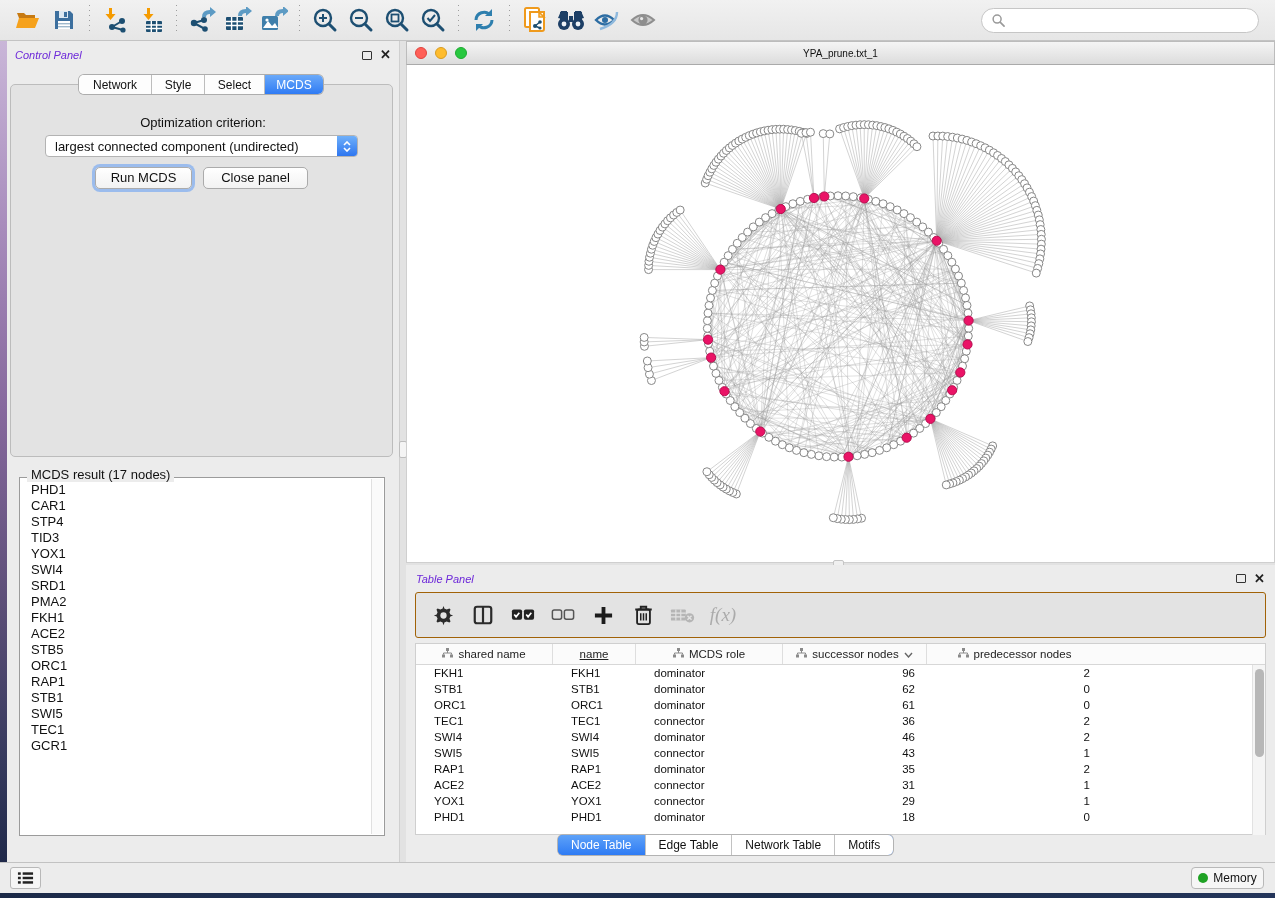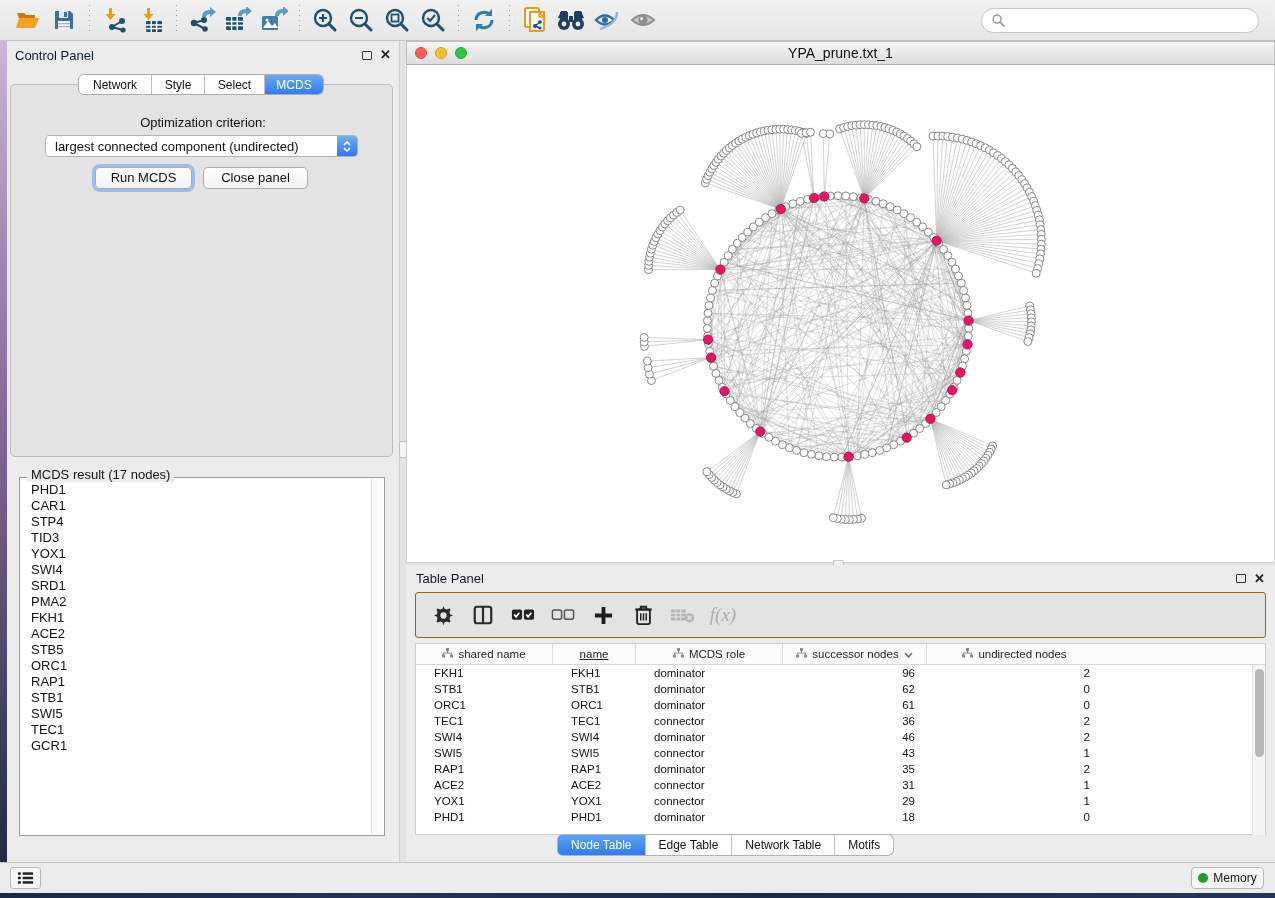--- a/index.html
+++ b/index.html
@@ -23,21 +23,21 @@
     background-size:1px 5px; background-repeat:repeat-y; }
   .searchbox { position:absolute; right:16px; top:8px; width:278px; height:25px;
     background:#fff; border:1px solid #c6c6c6; border-radius:13px;
     display:flex; align-items:center; padding:0 10px; }
   .searchbox input { border:none; outline:none; width:100%; font-size:12px; background:transparent; }
 
   
   .control-panel { position:absolute; left:7px; top:41px; width:393px; height:821px;
     background:#ececec; border-right:1px solid #cfcfcf; }
   .cp-header { height:28px; display:flex; align-items:center; padding:0 8px; }
-  .panel-title { font-size:13px; color:#0f172a; }
+  .panel-title { font-size:11px; color:#6d28d9;font-style:italic; }
   .panel-icons { margin-left:auto; display:flex; gap:8px; align-items:center; }
   .icon-float { width:10px; height:9px; border:1.5px solid #333; border-radius:1px; }
   .icon-close { font-size:13px; font-weight:bold; color:#222; line-height:10px; }
 
   .cp-box { position:absolute; left:3px; top:43px; width:383px; height:373px;
     background:#e3e3e3; border:1px solid #bcbcbc; border-radius:5px; }
   .tabs { position:absolute; left:72px; top:34px; height:19px; display:flex;
     border-radius:5px; box-shadow:0 0 0 1px #adadad; overflow:hidden; background:#fff; z-index:3; }
   .tab { font-size:12px; display:flex; align-items:center; justify-content:center;
     background:#fdfdfd; color:#111; border-right:1px solid #bdbdbd; }
@@ -73,21 +73,21 @@
 
   
   .net-window { position:absolute; left:406px; top:41px; width:869px; height:522px; }
   .net-titlebar { height:24px; background:linear-gradient(#f5f5f5,#dcdcdc);
     border:1px solid #bcbcbc; border-bottom:1px solid #aaa;
     display:flex; align-items:center; padding:0 8px; position:relative; }
   .tl { width:12px; height:12px; border-radius:50%; margin-right:8px; }
   .tl.red { background:#ff5f57; border:1px solid #e0443e; }
   .tl.yellow { background:#febc2e; border:1px solid #d89c21; }
   .tl.green { background:#28c840; border:1px solid #1eab31; }
-  .net-title { position:absolute; left:0; right:0; text-align:center; font-size:14px; color:#111; }
+  .net-title { position:absolute; left:0; right:0; text-align:center; font-size:10px; color:#111; }
   .net-canvas { height:498px; background:#fff; border:1px solid #cfcfcf; border-top:none; }
 
   .h-splitter { position:absolute; left:406px; top:563px; width:869px; height:2px; background:#e2e2e2; }
   .h-handle { position:absolute; left:427px; top:-3px; width:11px; height:7px;
     background:#f0f0f0; border:1px solid #c4c4c4; border-radius:2px; }
 
   
   .table-panel { position:absolute; left:406px; top:565px; width:869px; height:297px; background:#ececec; }
   .tp-header { height:27px; display:flex; align-items:center; padding:0 10px; }
   .tp-toolbar { position:absolute; left:9px; top:27px; width:851px; height:46px;
@@ -1304,21 +1304,21 @@
               <path d="M1 1 L4.5 5 L8 1" fill="none" stroke="#666" stroke-width="1.4"></path>
             </svg></span>
         </div>
         <div class="th" style="width: 175px;">
           <span><svg width="11" height="10" viewBox="0 0 11 10">
               <rect x="4" y="0" width="3" height="3" fill="#8a8a8a"></rect>
               <rect x="0" y="6.5" width="3" height="3" fill="#8a8a8a"></rect>
               <rect x="8" y="6.5" width="3" height="3" fill="#8a8a8a"></rect>
               <path d="M5.5 3 v2 M1.5 6.5 v-1.5 h8 v1.5" stroke="#8a8a8a" fill="none" stroke-width="1"></path>
             </svg></span>
-          <span>undirected nodes</span>
+          <span>predecessor nodes</span>
         </div>
       </div>
     <div class="tbody">
         <div class="trow">
           <div class="td l" style="width: 137px;">FKH1</div>
           <div class="td l" style="width: 83px;">FKH1</div>
           <div class="td l" style="width: 147px;">dominator</div>
           <div class="td r" style="width: 144px;">96</div>
           <div class="td r" style="width: 175px;">2</div>
         </div>

